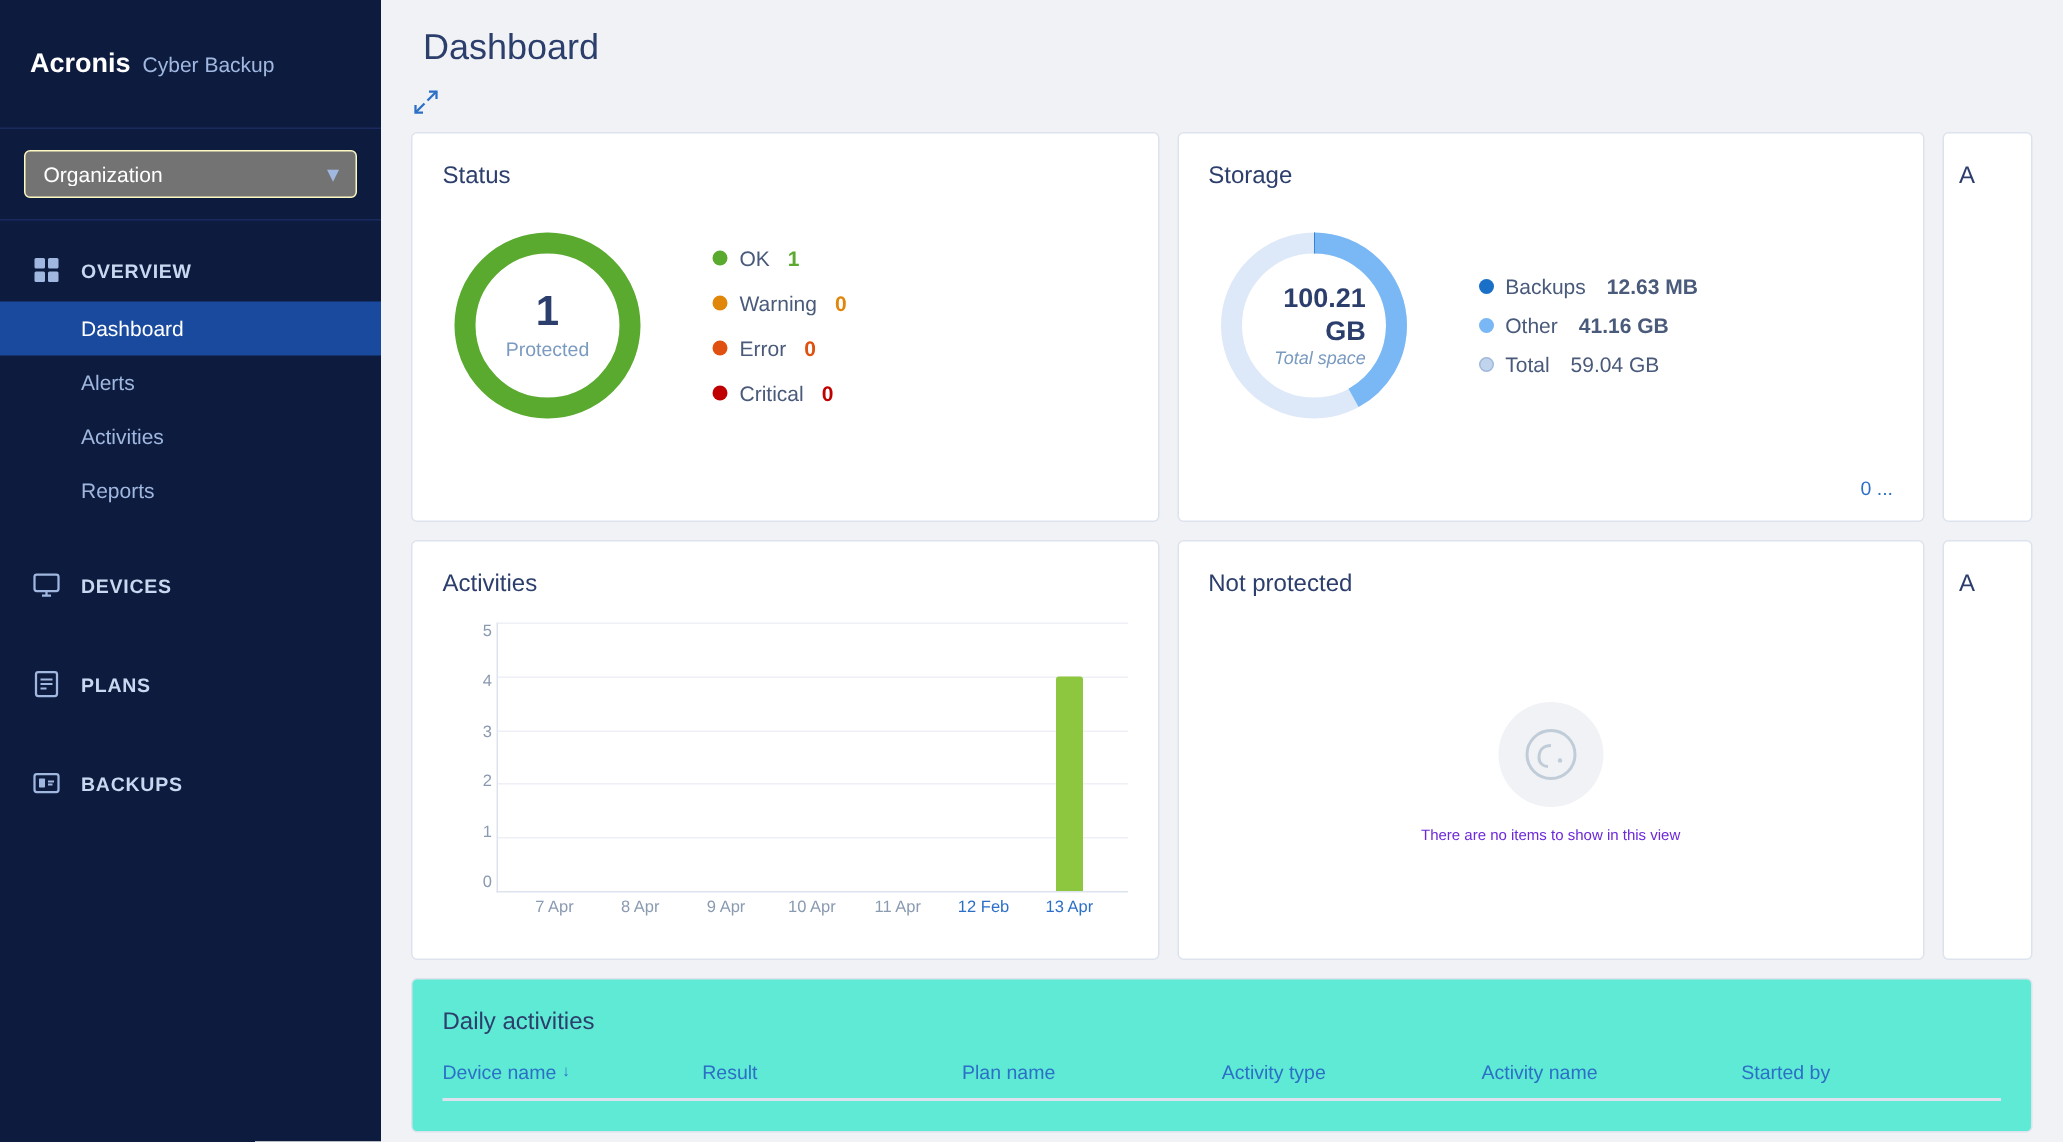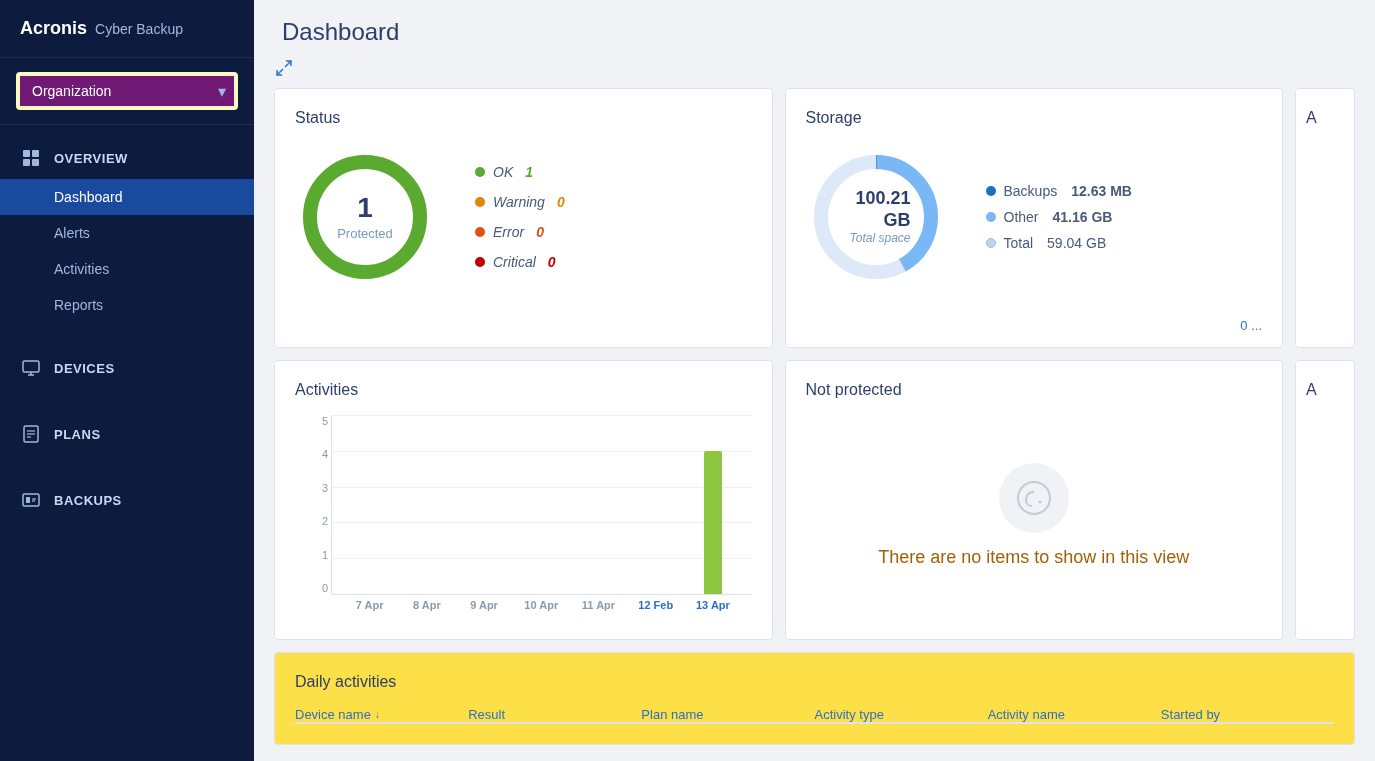--- a/index.html
+++ b/index.html
@@ -10,21 +10,21 @@
       width: 254px;
       min-width: 254px;
       background: #0d1b3e;
       color: #fff;
       display: flex;
       flex-direction: column;
       height: 100%;
       overflow-y: auto;
     }
     .sidebar-logo {
-      padding: 18px 20px;
+      padding: 32px 20px;
       display: flex;
       align-items: center;
       gap: 8px;
       border-bottom: 1px solid #1a2a5e;
     }
     .logo-acronis {
       font-size: 18px;
       font-weight: 700;
       color: #fff;
     }
@@ -32,23 +32,23 @@
       font-size: 14px;
       color: #a0b8e0;
       font-weight: 400;
     }
     .org-select-wrap {
       padding: 14px 16px;
       border-bottom: 1px solid #1a2a5e;
     }
     .org-select {
       width: 100%;
-      background: #701a75;
+      background: #737373;
       color: #fff;
-      border: 4px solid #fef9c3;
+      border: 1px solid #fef9c3;
       border-radius: 4px;
       padding: 7px 12px;
       font-size: 14px;
       appearance: none;
       cursor: pointer;
       outline: none;
     }
     .org-select-wrap { position: relative; }
     .org-select-wrap::after {
       content: '▾';
@@ -190,21 +190,20 @@
       font-size: 13px;
       color: #7a9ac0;
       display: block;
       margin-top: 4px;
     }
 
     .status-legend {
       display: flex;
       flex-direction: column;
       gap: 14px;
-      font-style: italic;
     }
     .legend-item {
       display: flex;
       align-items: center;
       gap: 8px;
       font-size: 14px;
       color: #4a5a7a;
     }
     .legend-dot {
       width: 10px;
@@ -352,21 +351,20 @@
     .x-labels {
       display: flex;
       padding: 4px 10px 0;
       gap: 0;
     }
     .x-label {
       flex: 1;
       text-align: center;
       font-size: 11px;
       color: #8a9ab0;
-      font-weight: bold;
     }
     .x-label.highlight { color: #2c6fc7; }
 
     
     .not-protected-body {
       display: flex;
       flex-direction: column;
       align-items: center;
       justify-content: center;
       height: 200px;
@@ -377,35 +375,36 @@
       height: 70px;
       border-radius: 50%;
       background: #f0f2f5;
       display: flex;
       align-items: center;
       justify-content: center;
       color: #b0bcd0;
       font-size: 32px;
     }
     .empty-text {
-      font-size: 18px;
-      color: #a16207;
+      font-size: 10px;
+      color: #6d28d9;
     }
 
     
     .daily-activities-card {
-      background: #fde047;
+      background: #5eead4;
       border: 1px solid #dde3ee;
       border-radius: 4px;
       padding: 20px;
     }
     .table-header {
       display: flex;
       gap: 0;
       border-bottom: 2px solid #dde3ee;
+      padding-bottom: 10px;
     }
     .table-col {
       flex: 1;
       font-size: 13px;
       color: #2c6fc7;
       cursor: pointer;
       display: flex;
       align-items: center;
       gap: 4px;
     }

